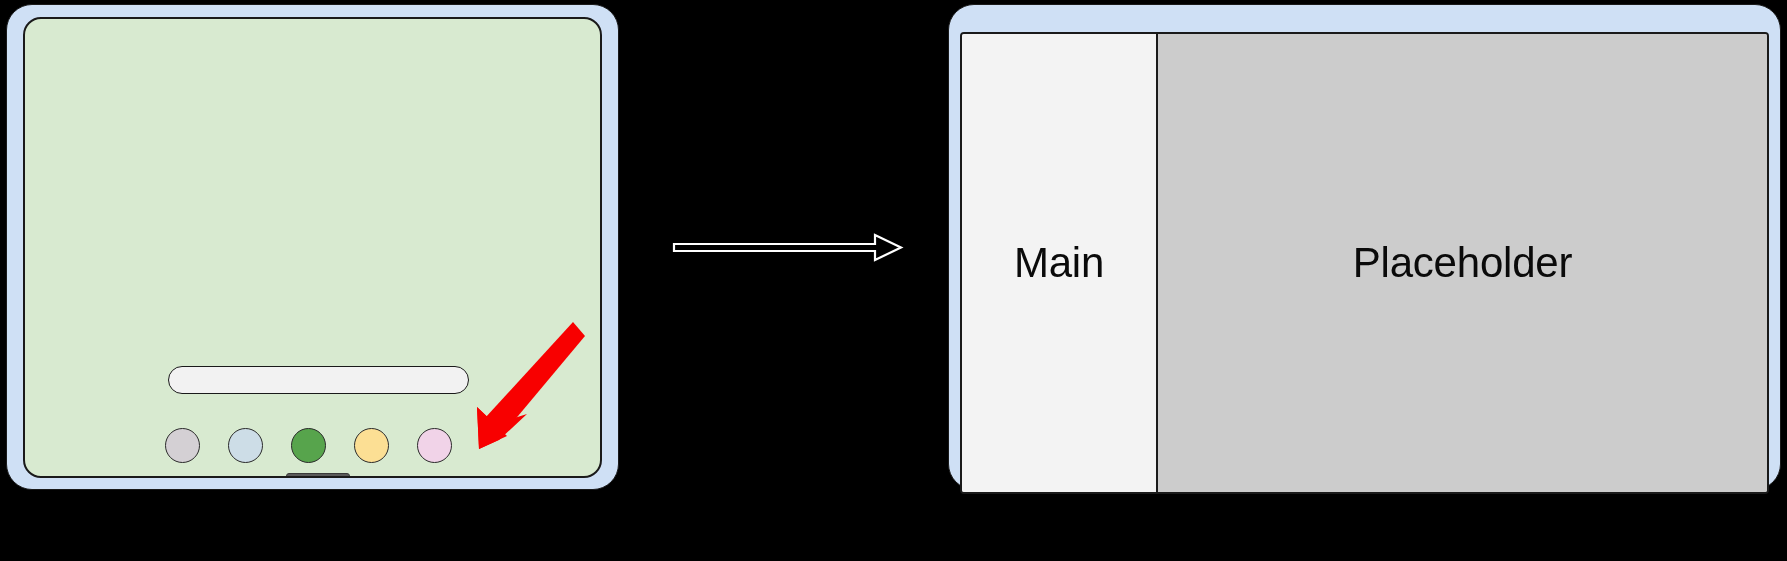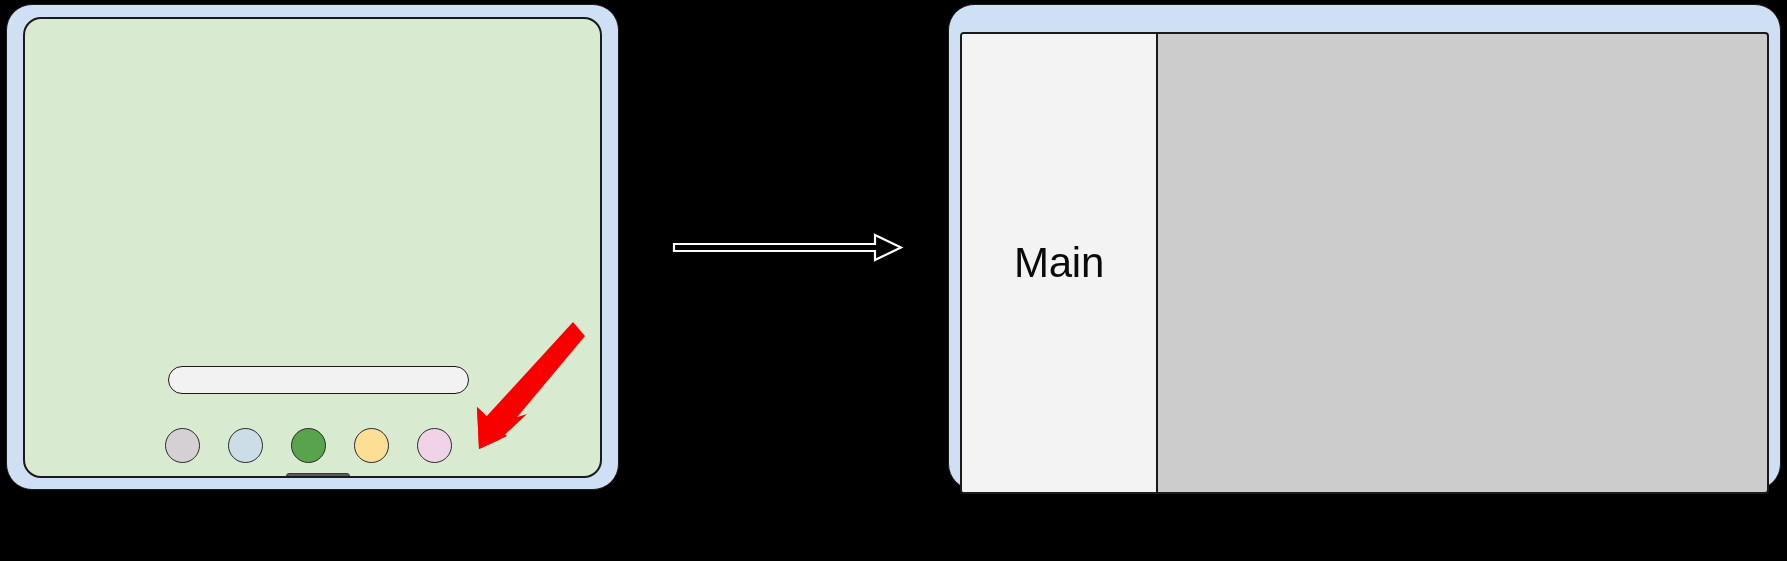--- a/index.html
+++ b/index.html
@@ -122,17 +122,20 @@
 
   <div class="tablet" id="tablet-right">
     <div class="bezel"></div>
 
     <div class="screen" id="screen-right">
 
       <div id="pane-main" style="background: rgb(243, 243, 243);">
         <span class="pane-label">Main</span>
       </div>
 
+      <div id="pane-placeholder" style="background: rgb(204, 204, 204);">
+        <span class="pane-label">Placeholder</span>
+      </div>
 
     </div>
   </div>
 
 </div>
 
 </body></html>

